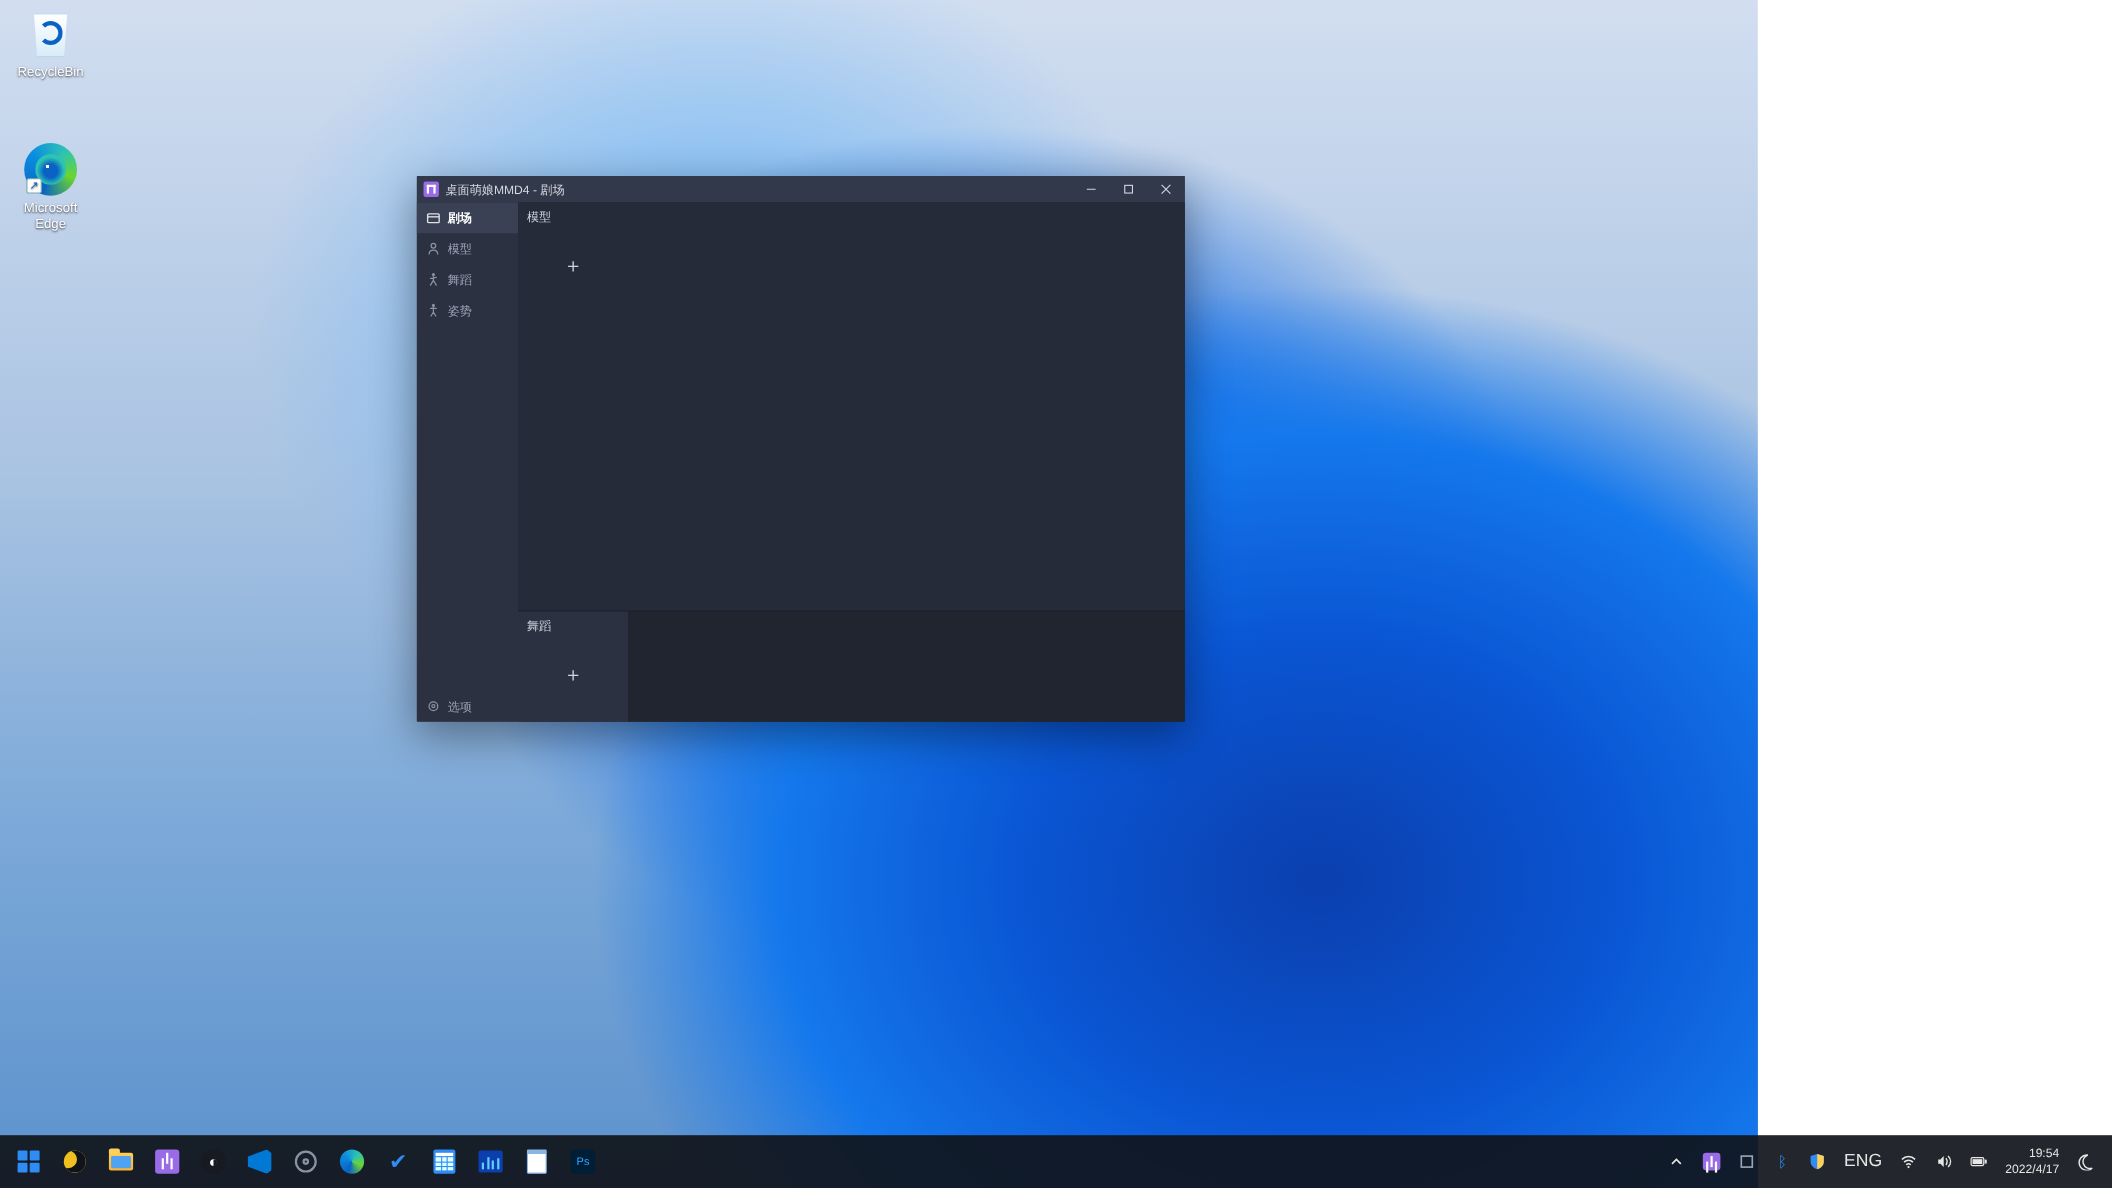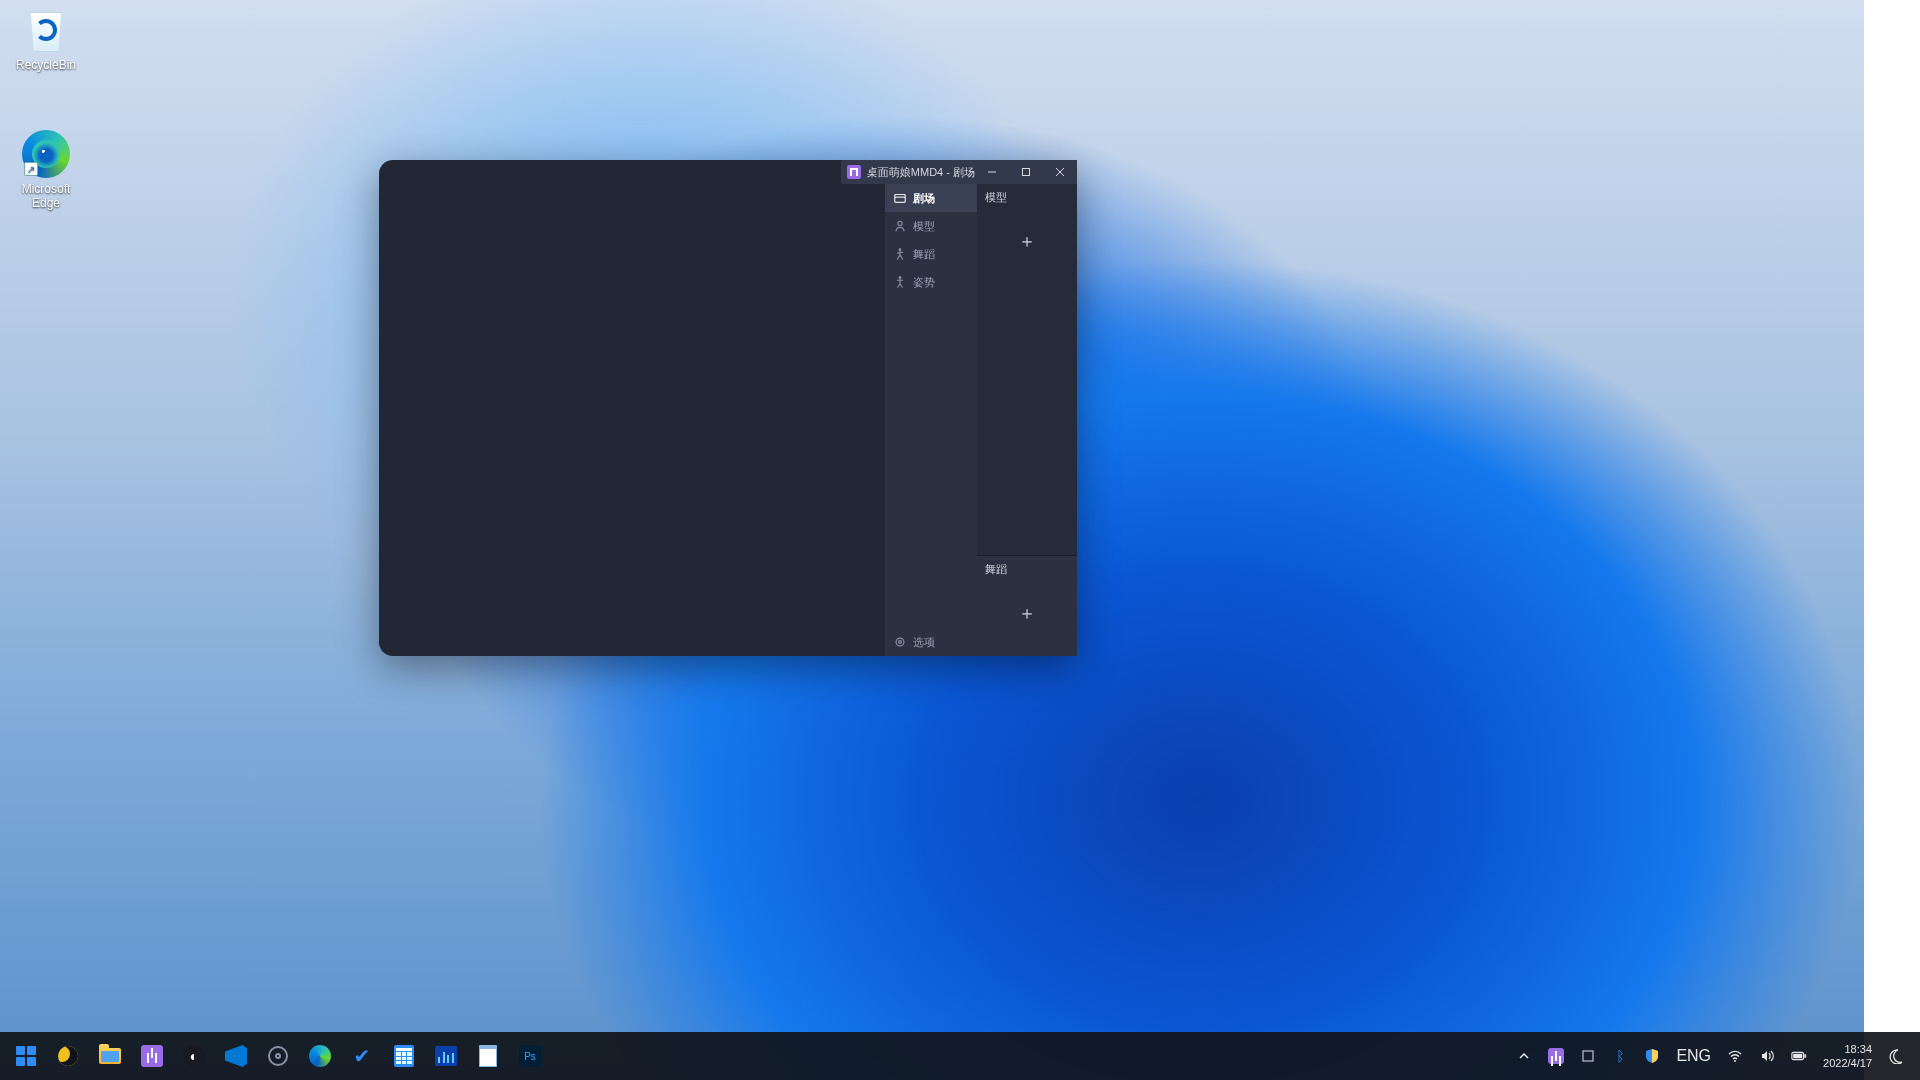--- a/index.html
+++ b/index.html
@@ -1,20 +1,20 @@
 <!DOCTYPE html>
 <html><head>
 <meta charset="utf-8">
 <style>
 * { margin: 0; padding: 0; box-sizing: border-box; font-family: "Segoe UI", "Microsoft YaHei", sans-serif; user-select: none; }
 html, body { width: 1920px; height: 1080px; overflow: hidden; }
 
 
 .desktop {
-  position: relative; width: 1864px; height: 1080px;
+  position: relative; width: 1598px; height: 1080px;
   background:
     radial-gradient(1100px 900px at 1200px 800px, #0b3fae 0%, #0a56d4 25%, #1578ec 45%, transparent 60%),
     radial-gradient(900px 700px at 900px 500px, #2f8cf4 0%, #2b7ae6 30%, transparent 55%),
     radial-gradient(700px 600px at 650px 300px, #6bb6f8 0%, transparent 60%),
     linear-gradient(180deg, #d2def0 0%, #a9c3e2 40%, #7ba8d8 70%, #5c91cc 100%);
   padding-left: 25px;
 }
 
 
 .desktop-icon {
@@ -51,21 +51,21 @@
 .edge-glyph::after{content:"";position:absolute;inset:10px;border-radius:50%;
   background: radial-gradient(circle at 40% 40%, #fff 0 6%, transparent 7%),
               radial-gradient(circle at 50% 55%, #0a62c4 0 30%, #2dc3b4 60%);
 }
 .shortcut-arrow{position:absolute;left:2px;bottom:2px;width:14px;height:14px;background:#fff;border:1px solid #7aa;border-radius:2px;display:flex;align-items:center;justify-content:center;color:#0a62c4;font-size:10px;}
 
 
 .app-window {
   position: absolute; left: 379px; top: 160px; width: 698px; height: 496px;
   background: #212734; box-shadow: 0 12px 40px rgba(0,0,0,.4);
-  display: flex; flex-direction: column; border-radius: 14px; align-items: flex-end;
+  display: flex; flex-direction: column; border-radius: 1px;
 }
 .titlebar {
   height: 24px; background: #32394a; display: flex; align-items: center;
   color: #d4d8e0; font-size: 11px; padding-left: 6px;
 }
 .titlebar .app-icon {
   width: 14px; height: 14px; margin-right: 6px;
   background: #9a6be6; border-radius: 2px; position: relative;
 }
 .titlebar .app-icon::after{content:"";position:absolute;inset:3px;border-top:2px solid #fff;border-left:2px solid #fff;border-right:2px solid #fff;}
@@ -372,21 +372,21 @@
       <div class="tbtn small">
           <span class="tray-icon">
             <svg width="18" height="12" viewBox="0 0 18 12">
               <rect x="1" y="2" width="13" height="8" rx="1.5" fill="none" stroke="#e6e6e6" stroke-width="1.3"></rect>
               <rect x="2.5" y="3.5" width="10" height="5" fill="#e6e6e6"></rect>
               <rect x="15" y="4" width="2" height="4" fill="#e6e6e6"></rect>
             </svg>
           </span>
         </div>
       <div class="clock">
-        <div>18:34</div>
+        <div>19:54</div>
         <div>2022/4/17</div>
       </div>
       <div class="tbtn small">
           <span class="tray-icon">
             <svg width="16" height="16" viewBox="0 0 16 16">
               <path d="M10 2a7 7 0 1 0 4 12 6 6 0 0 1-4-12z" fill="none" stroke="#e6e6e6" stroke-width="1.3"></path>
             </svg>
           </span>
         </div>
     </div>

